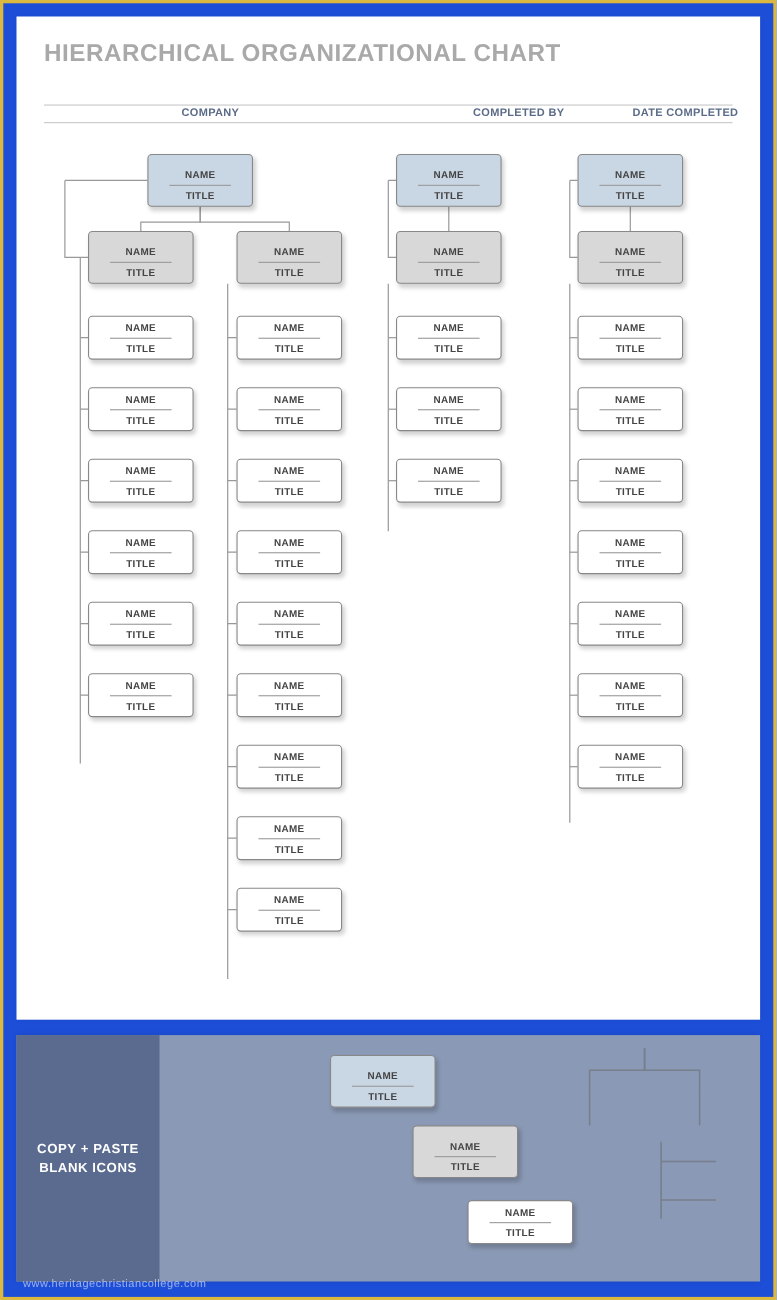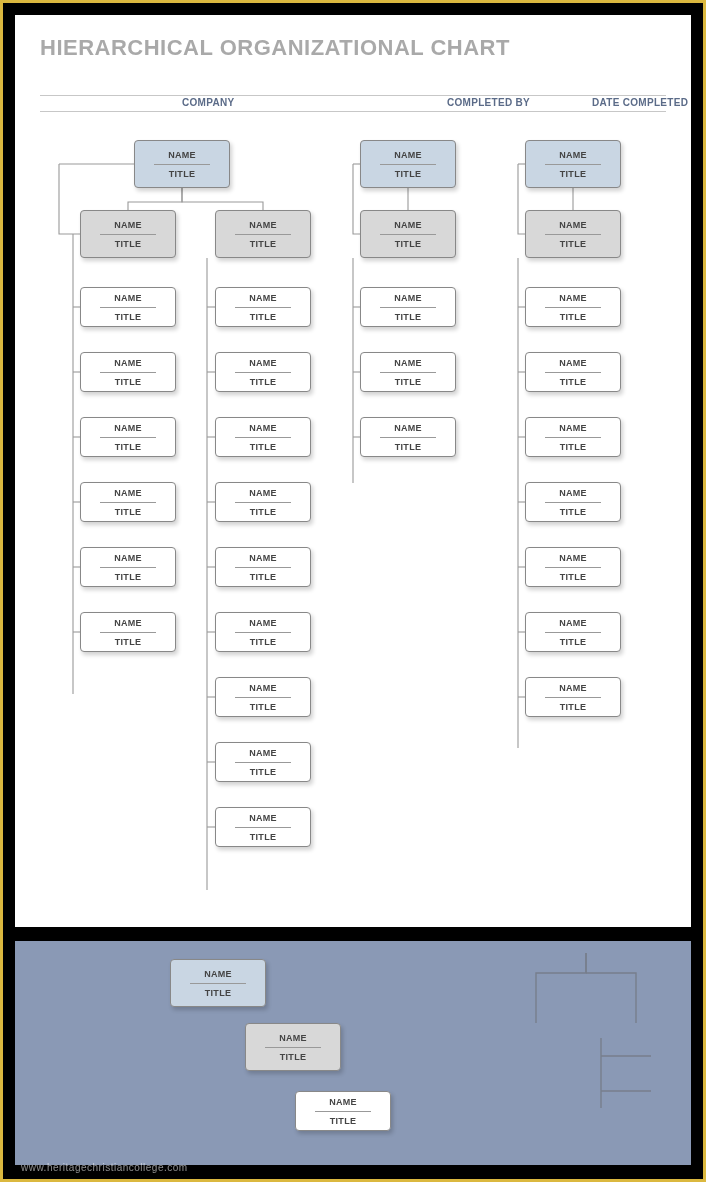--- a/index.html
+++ b/index.html
@@ -20,21 +20,21 @@
   html, body {
     margin: 0;
     padding: 0;
     background: #e1e1e1;
     font-family: "Helvetica Neue", Arial, sans-serif;
   }
   .frame {
     width: 706px;
     height: 1182px;
     position: relative;
-    background: #000000;
+    background: #1d4ed8;
     border: 3px solid var(--gold);
   }
   .sheet {
     position: absolute;
     left: 12px;
     right: 12px;
     top: 12px;
     height: 912px;
     background: #fff;
     box-shadow: 0 0 5px rgba(0,0,0,.08);
@@ -59,40 +59,39 @@
     left: 25px; right: 25px; top: 96px;
     border-top: 1px solid var(--divider-grey);
   }
   .meta-label {
     position: absolute;
     top: 82px;
     font-size: 10px;
     font-weight: 700;
     letter-spacing: .3px;
     color: #5b6b88;
-    margin-left: 17px;
   }
   .meta-company    { left: 150px; }
   .meta-compiled   { left: 415px; }
   .meta-completed  { left: 560px; }
 
   
   .box {
     position: absolute;
     border: 1px solid var(--box-border);
     border-radius: 4px;
     text-align: center;
     box-shadow: 2px 3px 4px rgba(0,0,0,.18);
     font-size: 9px;
     font-weight: 600;
     color: #444;
     letter-spacing: .3px;
     display: flex;
     flex-direction: column;
-    justify-content: center;
+    justify-content: flex-end;
     gap: 2px;
   }
   .box .nm { padding-top: 4px; }
   .box .ti { padding-bottom: 4px; }
   .box .sep {
     width: 60%;
     margin: 2px auto;
     border-top: 1px solid #999;
   }
   .top  { background: var(--blue-box); width: 96px; height: 48px; }
@@ -370,20 +369,26 @@
           <div class="box leaf" style="left: 510px; top: 662px;">
             <span class="nm">NAME</span>
             <span class="sep"></span>
             <span class="ti">TITLE</span>
           </div>
         </div>
     </div>
   </div>
 
   <div class="panel">
+    <div class="panel-side">
+      <div>
+        <span>COPY + PASTE</span><br>
+        <span>BLANK ICONS</span>
+      </div>
+    </div>
     <div class="panel-main" id="panel-main">
 
       <svg class="bracket" style="right:40px;top:10px" width="130" height="90" viewBox="0 0 130 90">
         <path d="M65 2 v20 h-50 v20"></path>
           <path d="M65 22 h50 v20"></path>
         <path d="M65 2 v20"></path>
           <path d="M15 42 v30"></path>
           <path d="M115 42 v30"></path>
       </svg>
       <svg class="bracket" style="right:20px;top:95px" width="80" height="90" viewBox="0 0 80 90">

